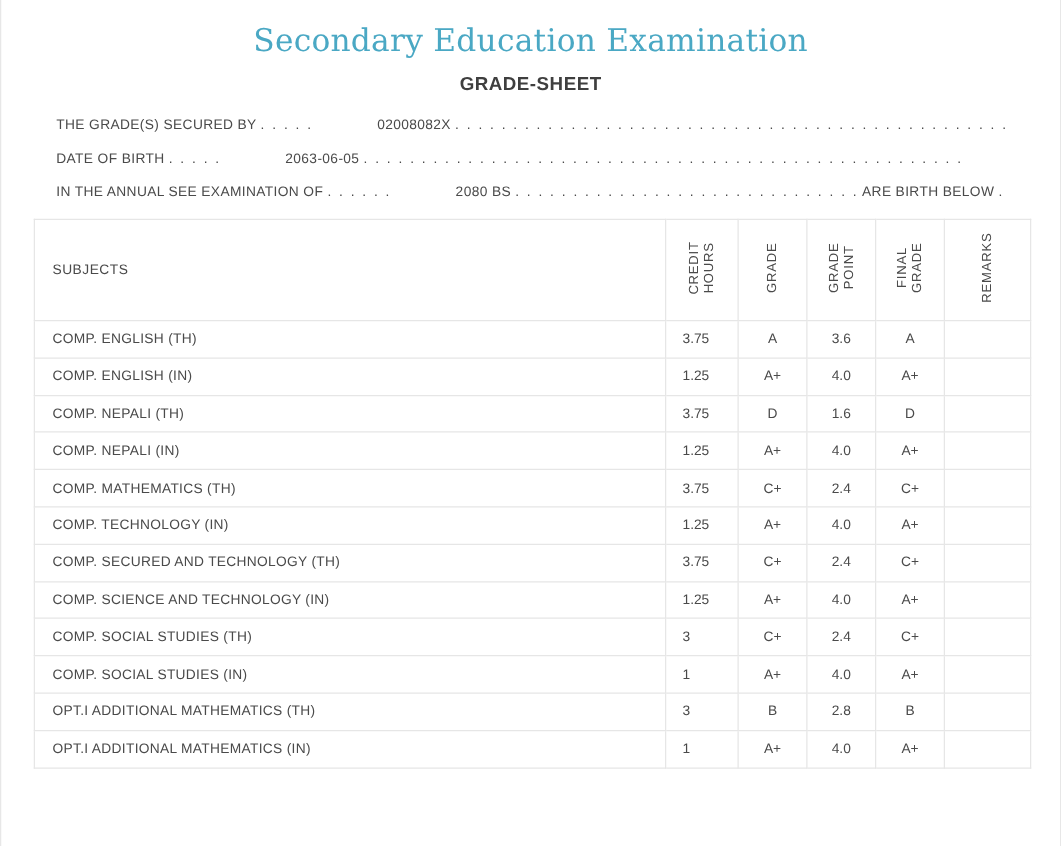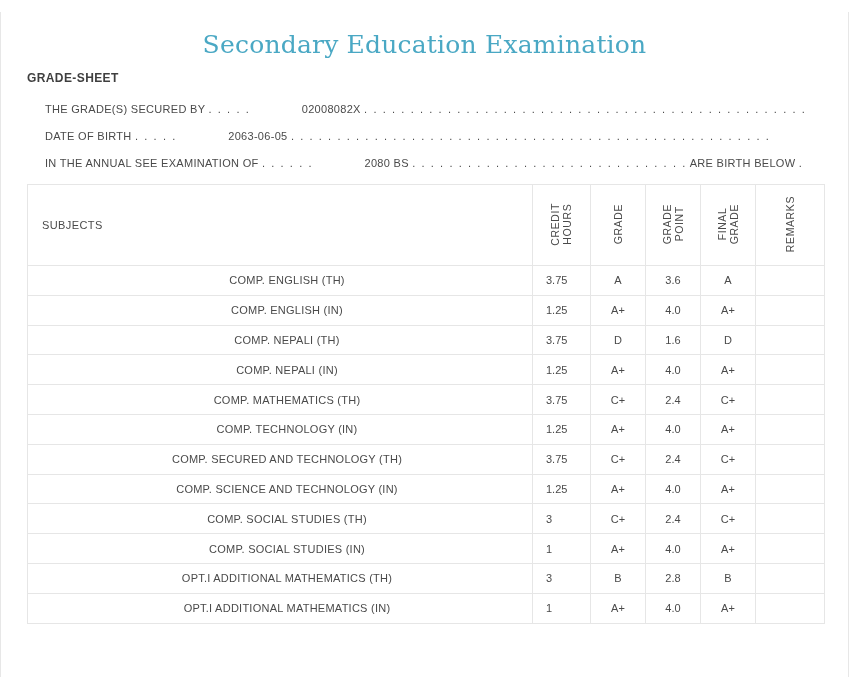--- a/index.html
+++ b/index.html
@@ -25,24 +25,25 @@
     border-right: 1px solid #e7e7e7;
   }
   .title {
     text-align: center;
     color: #4aa8c4;
     font-family: "DejaVu Serif", serif;
     font-size: 25px;
     font-weight: normal;
     letter-spacing: 0.2px;
     padding-top: 18px;
-    margin: 12px;
+    margin: 0;
   }
   .subtitle {
-    font-size: 12px;
+    text-align: center;
+    font-size: 15px;
     font-weight: bold;
     letter-spacing: 0.4px;
     color: #3f3f3f;
     margin-top: 12px;
   }
   .info-block {
     margin-top: 18px;
     padding: 0 16px 0 18px;
   }
   .info-line {
@@ -94,21 +95,21 @@
     text-align: center;
     letter-spacing: 0.6px;
     font-size: 10.5px;
   }
   tbody td {
     height: 28.8px;
     padding: 0;
     vertical-align: middle;
   }
   td.subj {
-    text-align: center;
+    text-align: left;
     padding-left: 14px;
     letter-spacing: 0.25px;
     font-size: 11px;
   }
   td.credit {
     text-align: left;
     padding-left: 13px;
   }
   td.ctr {
     text-align: center;

